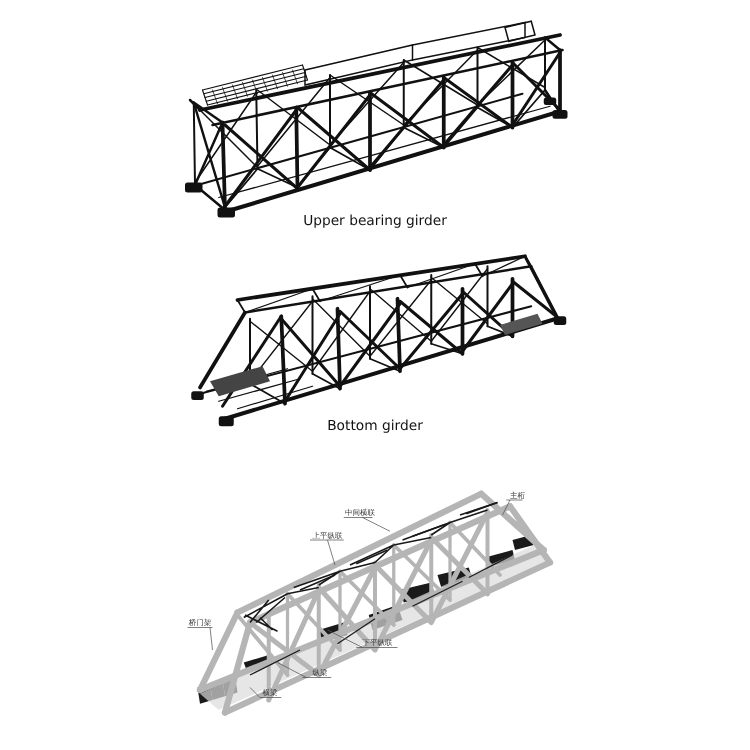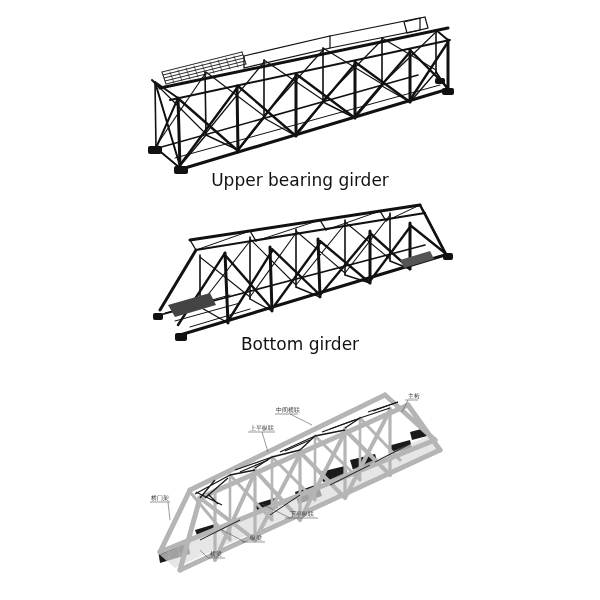--- a/index.html
+++ b/index.html
@@ -1,19 +1,19 @@
 <!DOCTYPE html>
 <html><head>
 <meta charset="utf-8">
 <style>
   html, body { margin: 0; padding: 0; background: #ffffff; }
   body { width: 600px; height: 600px; position: relative; overflow: hidden; font-family: "DejaVu Sans", "Liberation Sans", sans-serif; }
   .figure { position: absolute; left: 0; width: 600px; }
   .figure svg { position: absolute; left: 0; top: 0; }
-  .caption { position: absolute; left: 0; width: 600px; text-align: center; font-size: 17px; color: #111; letter-spacing: 0; }
+  .caption { position: absolute; left: 0; width: 600px; text-align: center; font-size: 11px; color: #111; letter-spacing: 0; }
   .cn-label { font-size: 6px; fill: #333; font-family: "DejaVu Sans", sans-serif; }
 </style>
 </head>
 <body>
 
 <div class="figure" style="top:0;height:195px;">
   <svg width="600" height="195" viewBox="0 0 600 195">
     <g stroke="#111" fill="none" stroke-linecap="round">
 
       <g stroke-width="0.9">

